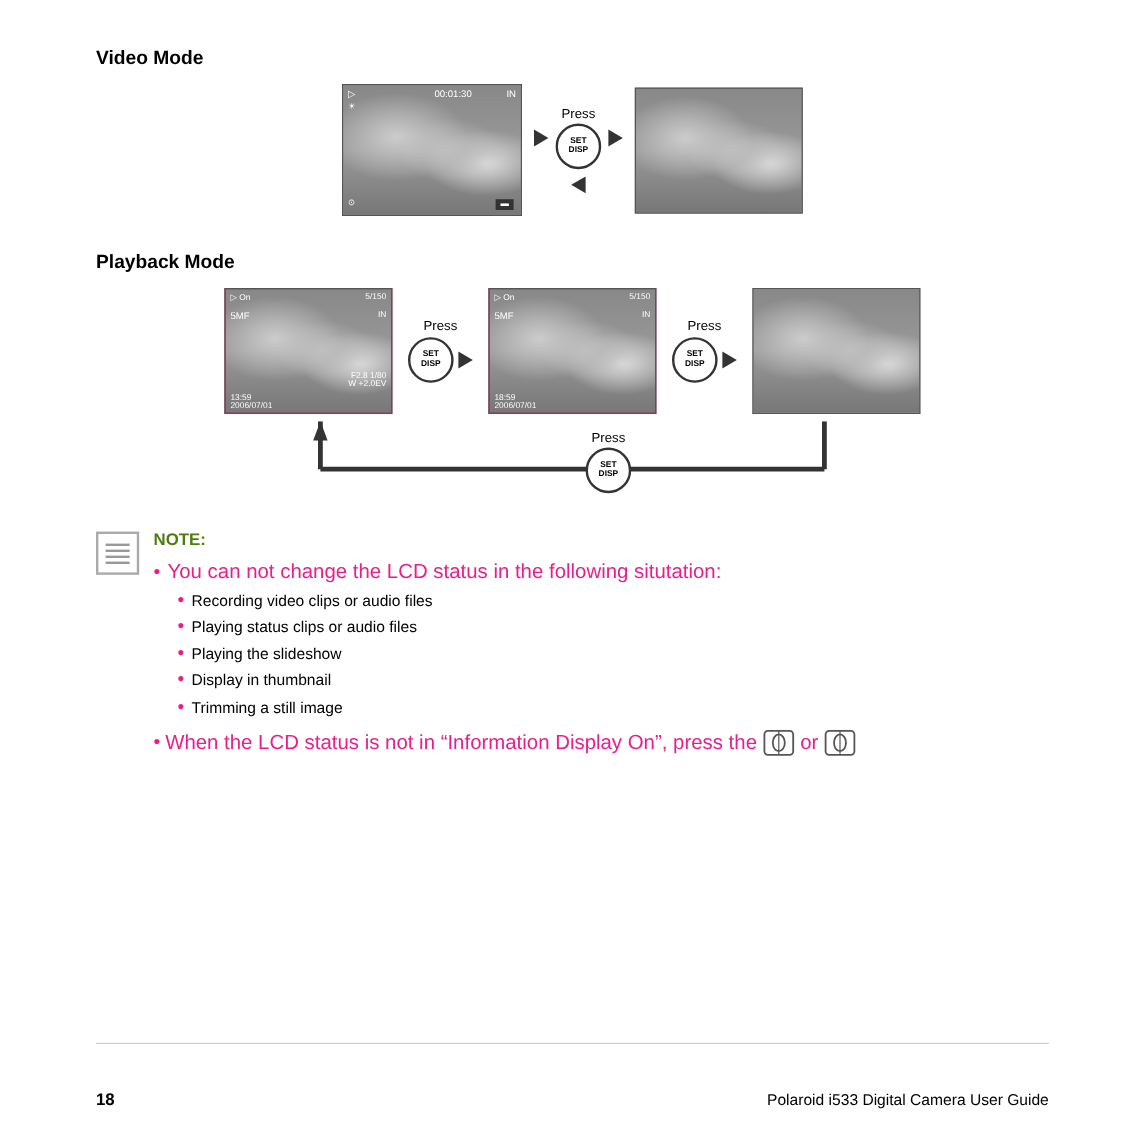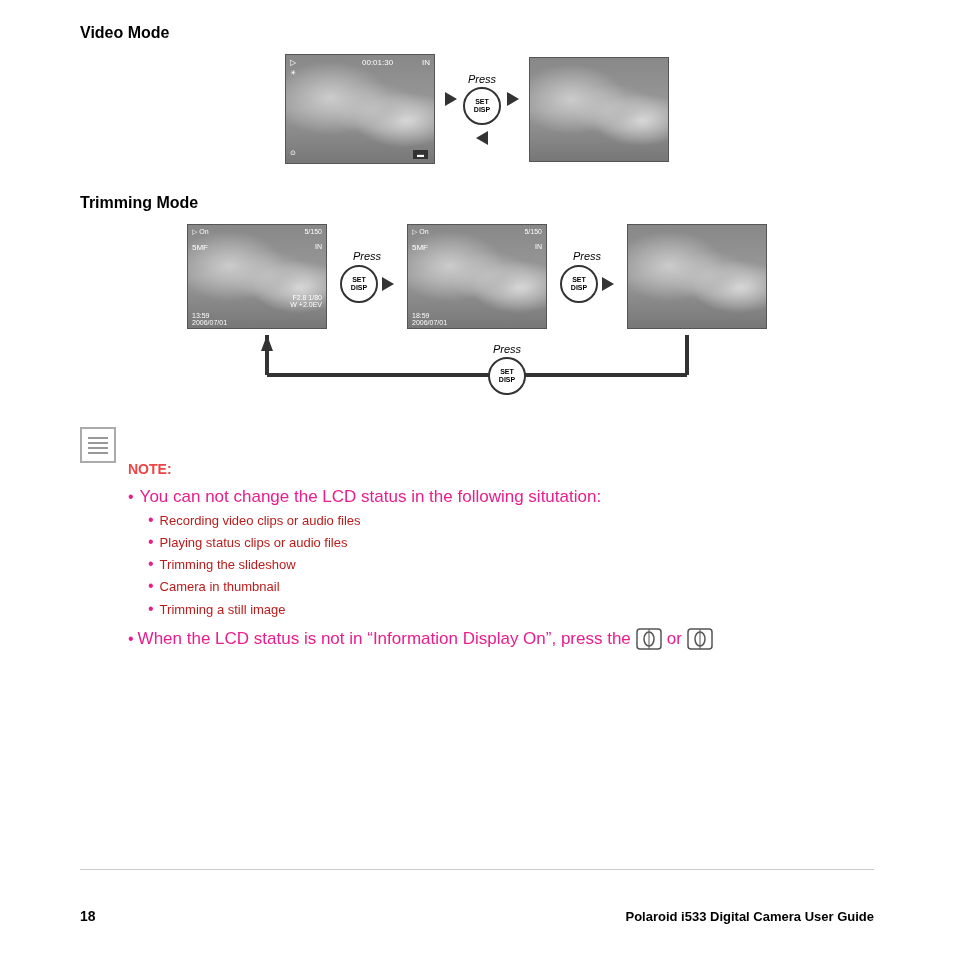--- a/index.html
+++ b/index.html
@@ -10,21 +10,21 @@
       font-family: Arial, Helvetica, sans-serif;
       font-size: 14px;
       color: #000;
       overflow: hidden;
       position: relative;
     }
 
     .page {
       width: 954px;
       height: 954px;
-      padding: 24px 80px 30px 80px;
+      padding: 40px 80px 30px 80px;
       display: flex;
       flex-direction: column;
     }
 
     
     .section-title {
       font-weight: bold;
       font-size: 16px;
       margin-bottom: 12px;
     }
@@ -72,21 +72,20 @@
       display: flex;
       flex-direction: column;
       align-items: center;
       gap: 4px;
     }
 
     .press-label {
       font-size: 11px;
       color: #000;
       text-align: center;
-      font-style: italic;
     }
 
     .set-disp-btn {
       width: 38px;
       height: 38px;
       border-radius: 50%;
       border: 2px solid #333;
       background: white;
       display: flex;
       align-items: center;
@@ -181,35 +180,34 @@
       width: 20px;
       height: 2px;
       background: #999;
     }
 
     .note-content {
       flex: 1;
     }
 
     .note-title {
-      color: #ef4444;
+      color: #4d7c0f;
       font-weight: bold;
       font-size: 14px;
       margin-bottom: 6px;
-      margin-top: 36px;
     }
 
     .note-text {
       color: #e91e8c;
       font-size: 17px;
       line-height: 1.6;
     }
 
     .note-bullet {
-      color: #b91c1c;
+      color: #000000;
       font-size: 13px;
       line-height: 1.7;
     }
 
     .note-bullet-item {
       display: flex;
       align-items: baseline;
       gap: 6px;
     }
 
@@ -238,21 +236,21 @@
       font-weight: bold;
       font-size: 14px;
     }
 
     .footer-title {
       text-align: right;
       font-size: 13px;
     }
 
     .footer-title .bold-line {
-      font-weight: bold;
+      font-weight: normal;
       margin-top: 29px;
     }
 
     
     .cam-img {
       position: absolute;
       top: 0; left: 0;
       width: 100%;
       height: 100%;
       background: linear-gradient(135deg, #777 0%, #999 30%, #666 50%, #888 70%, #aaa 100%);
@@ -343,21 +341,21 @@
         <div class="left-arrow-inline" style="margin-top:2px;"></div>
       </div>
 
       <div class="camera-screen simple-screen">
         <div class="cam-img cam-img-family"></div>
       </div>
     </div>
   </div>
 
   <div class="playback-mode-section">
-    <div class="section-title">Trimming Mode</div>
+    <div class="section-title">Playback Mode</div>
 
     <div class="cycle-container">
 
       <div class="cycle-top">
 
         <div class="playback-screen">
           <div class="cam-img cam-img-family"></div>
           <div class="screen-info-overlay">
             <div class="screen-top-bar">
               <span>▷ On</span>
@@ -459,25 +457,25 @@
         <div class="note-bullet-item">
           <span class="bullet-dot">•</span>
           <span class="note-bullet">Recording video clips or audio files</span>
         </div>
         <div class="note-bullet-item">
           <span class="bullet-dot">•</span>
           <span class="note-bullet">Playing status clips or audio files</span>
         </div>
         <div class="note-bullet-item">
           <span class="bullet-dot">•</span>
-          <span class="note-bullet">Trimming the slideshow</span>
+          <span class="note-bullet">Playing the slideshow</span>
         </div>
         <div class="note-bullet-item">
           <span class="bullet-dot">•</span>
-          <span class="note-bullet">Camera in thumbnail</span>
+          <span class="note-bullet">Display in thumbnail</span>
         </div>
         <div class="note-bullet-item">
           <span class="bullet-dot">•</span>
           <span class="note-bullet">Trimming a still image</span>
         </div>
       </div>
 
       <div style="margin-top:4px;display:flex;align-items:center;flex-wrap:wrap;gap:4px;">
         <span class="bullet-dot">•</span>
         <span class="note-text">When the LCD status is not in “Information Display On”, press the</span>

